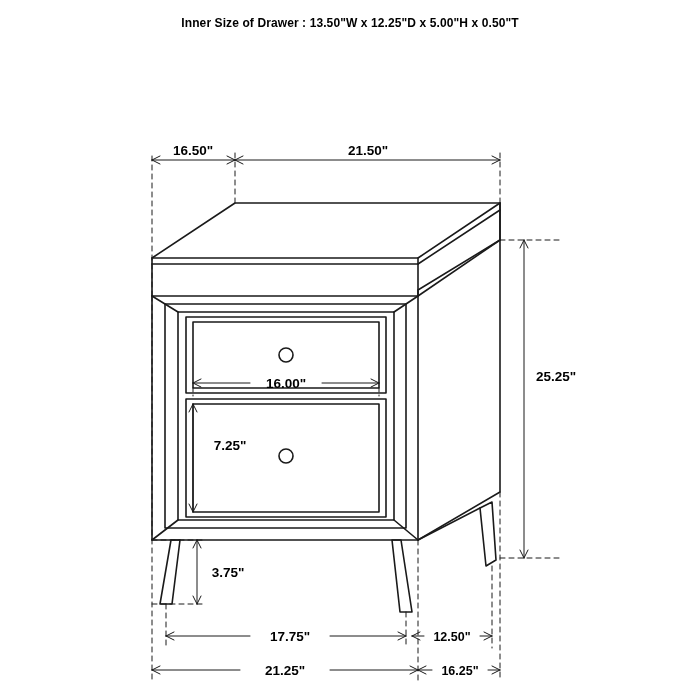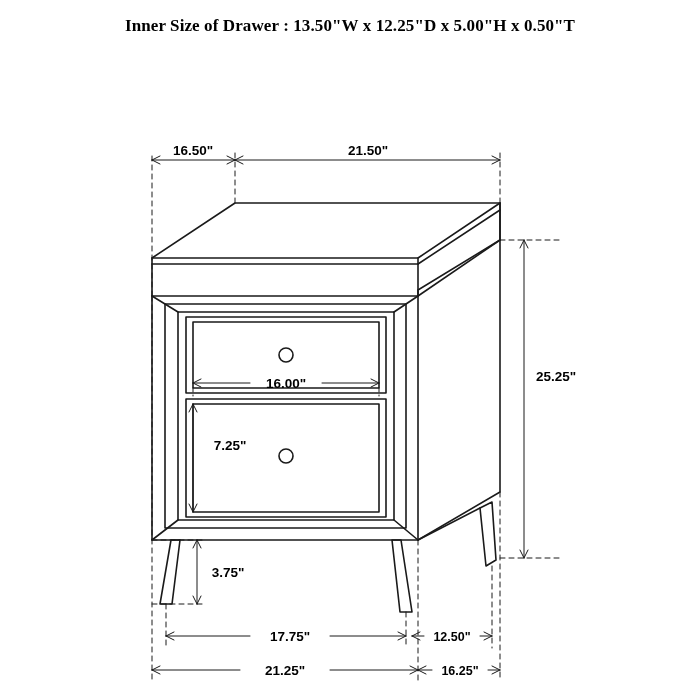--- a/index.html
+++ b/index.html
@@ -21,24 +21,23 @@
     top: 0;
     width: 700px;
     height: 700px;
   }
   .title {
     position: absolute;
     left: 0;
     top: 16px;
     width: 700px;
     text-align: center;
-    font-size: 17px;
+    font-size: 12px;
     font-weight: bold;
     letter-spacing: 0.1px;
-    font-family: Liberation Serif, serif;
   }
   svg {
     position: absolute;
     left: 0;
     top: 0;
   }
   text {
     font-family: "Liberation Sans", sans-serif;
     font-weight: bold;
     fill: #000000;

